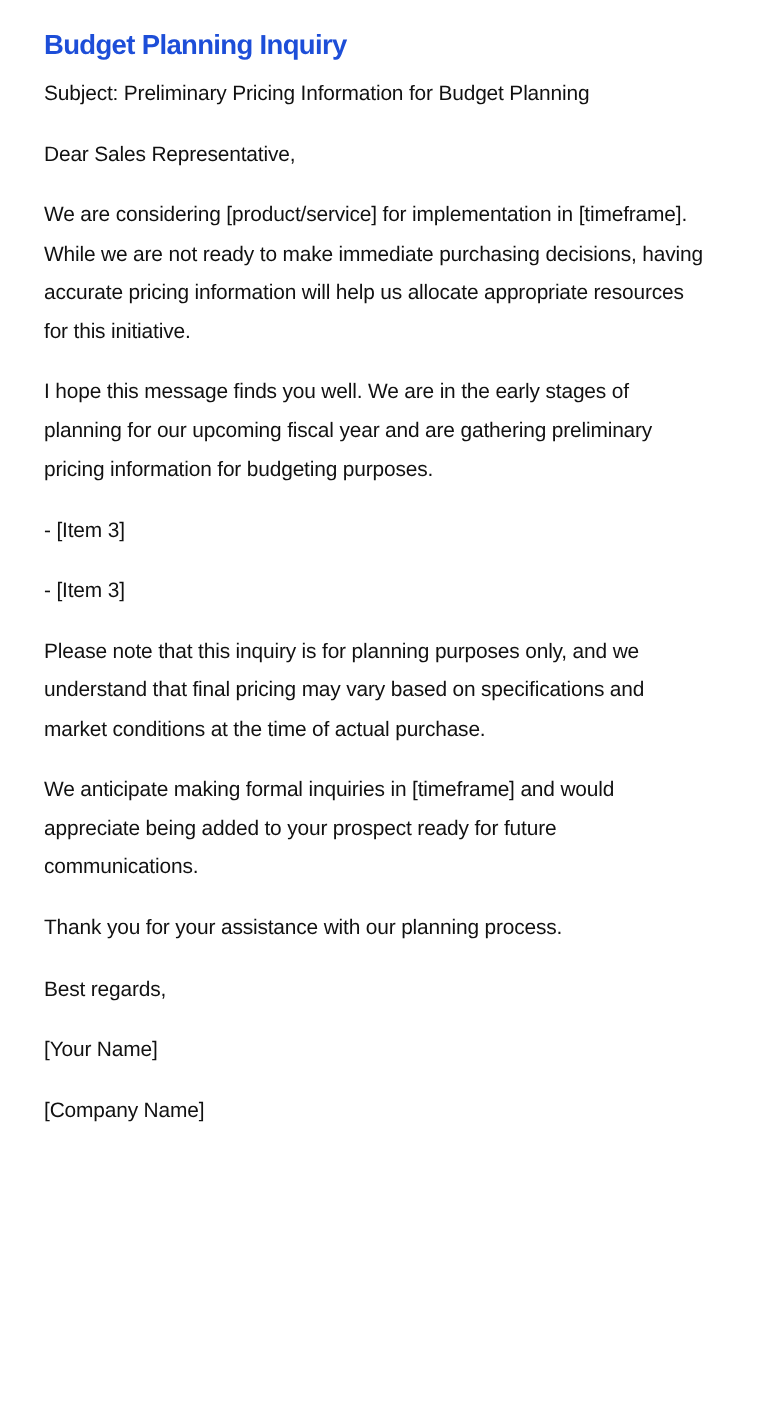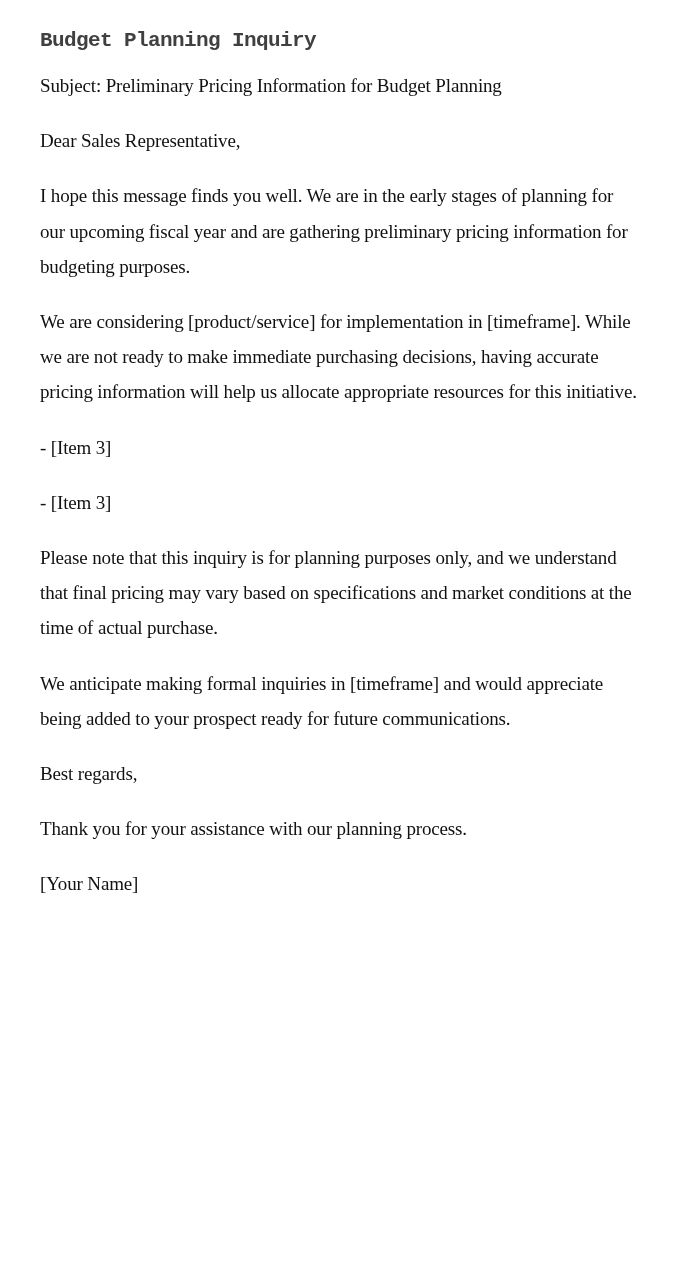--- a/index.html
+++ b/index.html
@@ -1,38 +1,39 @@
 <!DOCTYPE html>
 <html><head>
   <meta charset="utf-8">
   <style>
     html, body { margin: 0; padding: 0; background: #ffffff; }
     body { width: 700px; height: 1274px; overflow: hidden; color: #111111; }
     .doc { position: absolute; left: 40px; top: 24px; width: 600px; }
     h1 {
-      font-family: Liberation Mono, monospace;
-      font-weight: bold; font-size: 21px; letter-spacing: -0.6px;
-      margin: 0 0 10px 0; line-height: 34px; color: #404040;
+      font-family: Liberation Sans, sans-serif;
+      font-weight: bold; font-size: 25px; letter-spacing: -0.6px;
+      margin: 0 0 10px 0; line-height: 34px; color: #1d4ed8;
     }
     p {
-      font-family: Liberation Serif, serif;
+      font-family: Liberation Sans, sans-serif;
       font-size: 19px; line-height: 35.2px; margin: 0 0 20px 0;
       letter-spacing: -0.15px; color: #111;
     }
     .doc > p.subject { margin-bottom: 20px; }
   </style>
 </head>
 <body>
 
 <div class="doc">
   <h1>Budget Planning Inquiry</h1>
   <p class="subject">Subject: Preliminary Pricing Information for Budget Planning</p>
   <p>Dear Sales Representative,</p>
+  <p>We are considering [product/service] for implementation in [timeframe]. While we are not ready to make immediate purchasing decisions, having accurate pricing information will help us allocate appropriate resources for this initiative.</p>
   <p>I hope this message finds you well. We are in the early stages of planning for our upcoming fiscal year and are gathering preliminary pricing information for budgeting purposes.</p>
-  <p>We are considering [product/service] for implementation in [timeframe]. While we are not ready to make immediate purchasing decisions, having accurate pricing information will help us allocate appropriate resources for this initiative.</p>
   <p>- [Item 3]</p>
   <p>- [Item 3]</p>
   <p>Please note that this inquiry is for planning purposes only, and we understand that final pricing may vary based on specifications and market conditions at the time of actual purchase.</p>
   <p>We anticipate making formal inquiries in [timeframe] and would appreciate being added to your prospect ready for future communications.</p>
+  <p>Thank you for your assistance with our planning process.</p>
   <p>Best regards,</p>
-  <p>Thank you for your assistance with our planning process.</p>
   <p>[Your Name]</p>
+  <p>[Company Name]</p>
 </div>
 
 </body></html>

